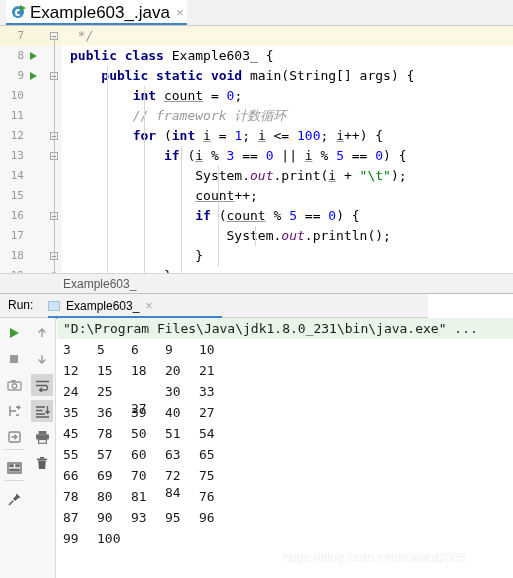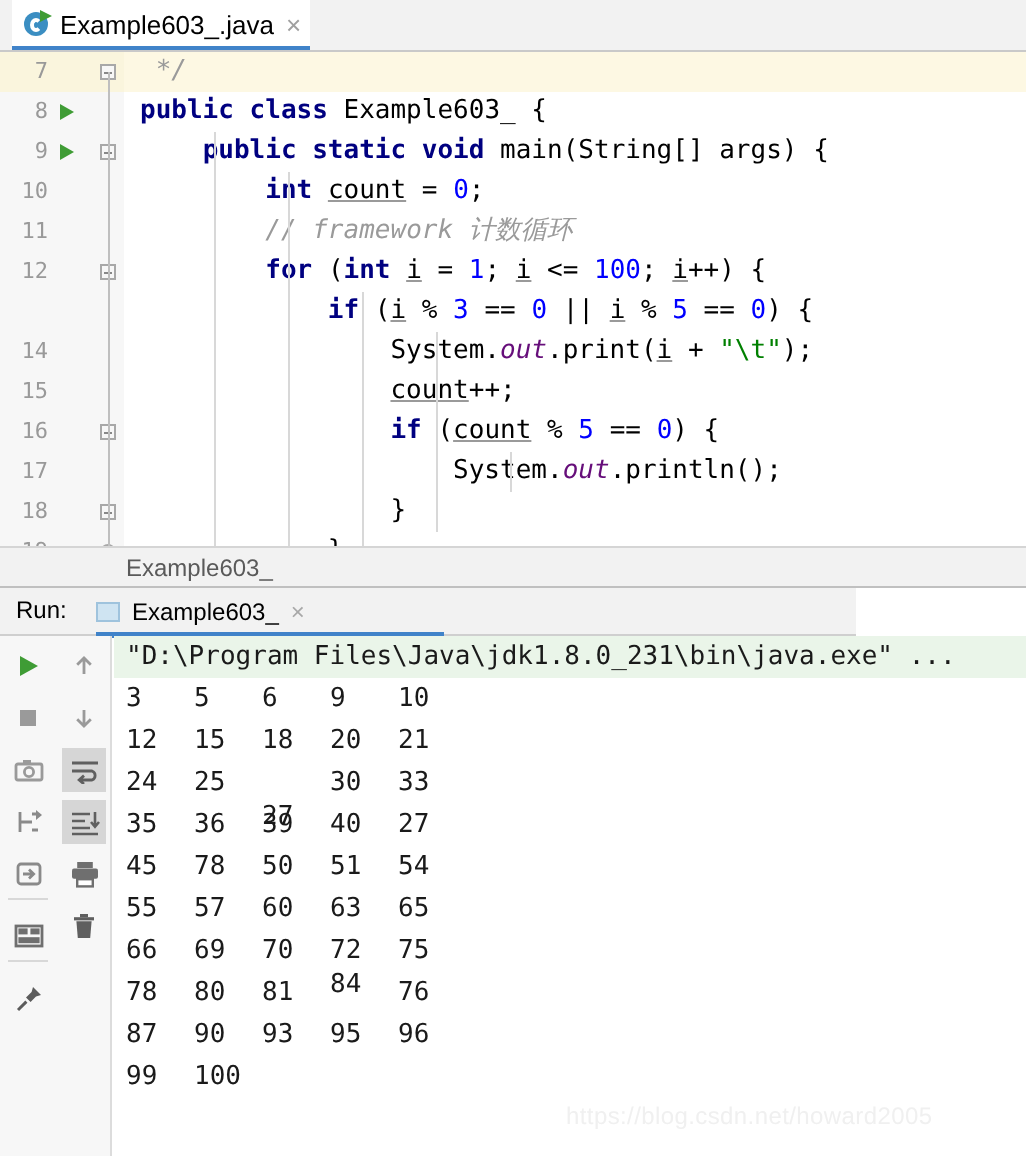--- a/index.html
+++ b/index.html
@@ -40,21 +40,21 @@
     content:"";position:absolute;left:3px;top:2.5px;width:6px;height:7px;
     border-radius:50%;border:2px solid #fff;border-right-color:transparent;
     box-sizing:border-box;
   }
   .tabicon .play{
     position:absolute;right:-1px;top:-1px;width:0;height:0;
     border-left:6px solid #3f9c35;
     border-top:3.5px solid transparent;
     border-bottom:3.5px solid transparent;
   }
-  .tablabel{font-size:13px;color:#000;white-space:nowrap;}
+  .tablabel{font-size:17px;color:#000;white-space:nowrap;}
   .tabclose{
     margin-left:6px;color:#a0a0a0;font-size:13px;line-height:1;cursor:default;
   }
   
   .editor{
     position:absolute;left:0;top:26px;width:513px;height:247px;
     background:#ffffff;overflow:hidden;
   }
   .gutter{
     position:absolute;left:0;top:0;width:62px;height:100%;
@@ -200,20 +200,24 @@
         <span class="foldmark"></span>
       </div>
       <div class="gutter-line" style="top: 60px;">
         <span class="lnum">10</span>
       </div>
       <div class="gutter-line" style="top: 80px;">
         <span class="lnum">11</span>
       </div>
       <div class="gutter-line" style="top: 100px;">
         <span class="lnum">12</span>
+        <span class="foldmark"></span>
+      </div>
+      <div class="gutter-line" style="top: 120px;">
+        <span class="lnum">13</span>
         <span class="foldmark"></span>
       </div>
       <div class="gutter-line" style="top: 140px;">
         <span class="lnum">14</span>
       </div>
       <div class="gutter-line" style="top: 160px;">
         <span class="lnum">15</span>
       </div>
       <div class="gutter-line" style="top: 180px;">
         <span class="lnum">16</span>

